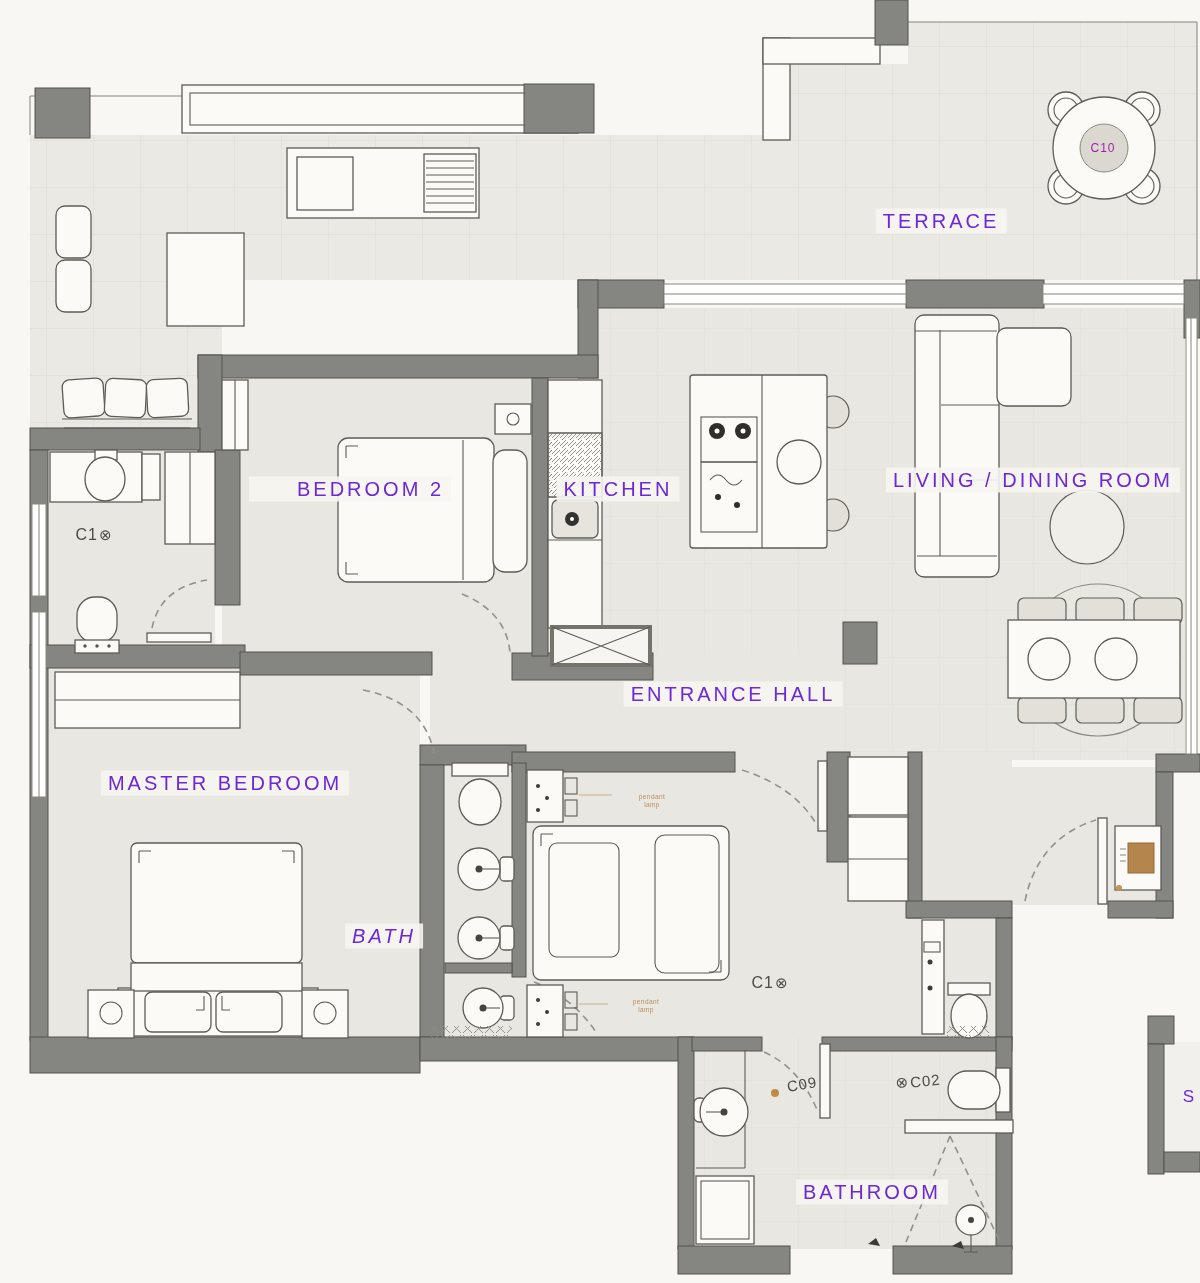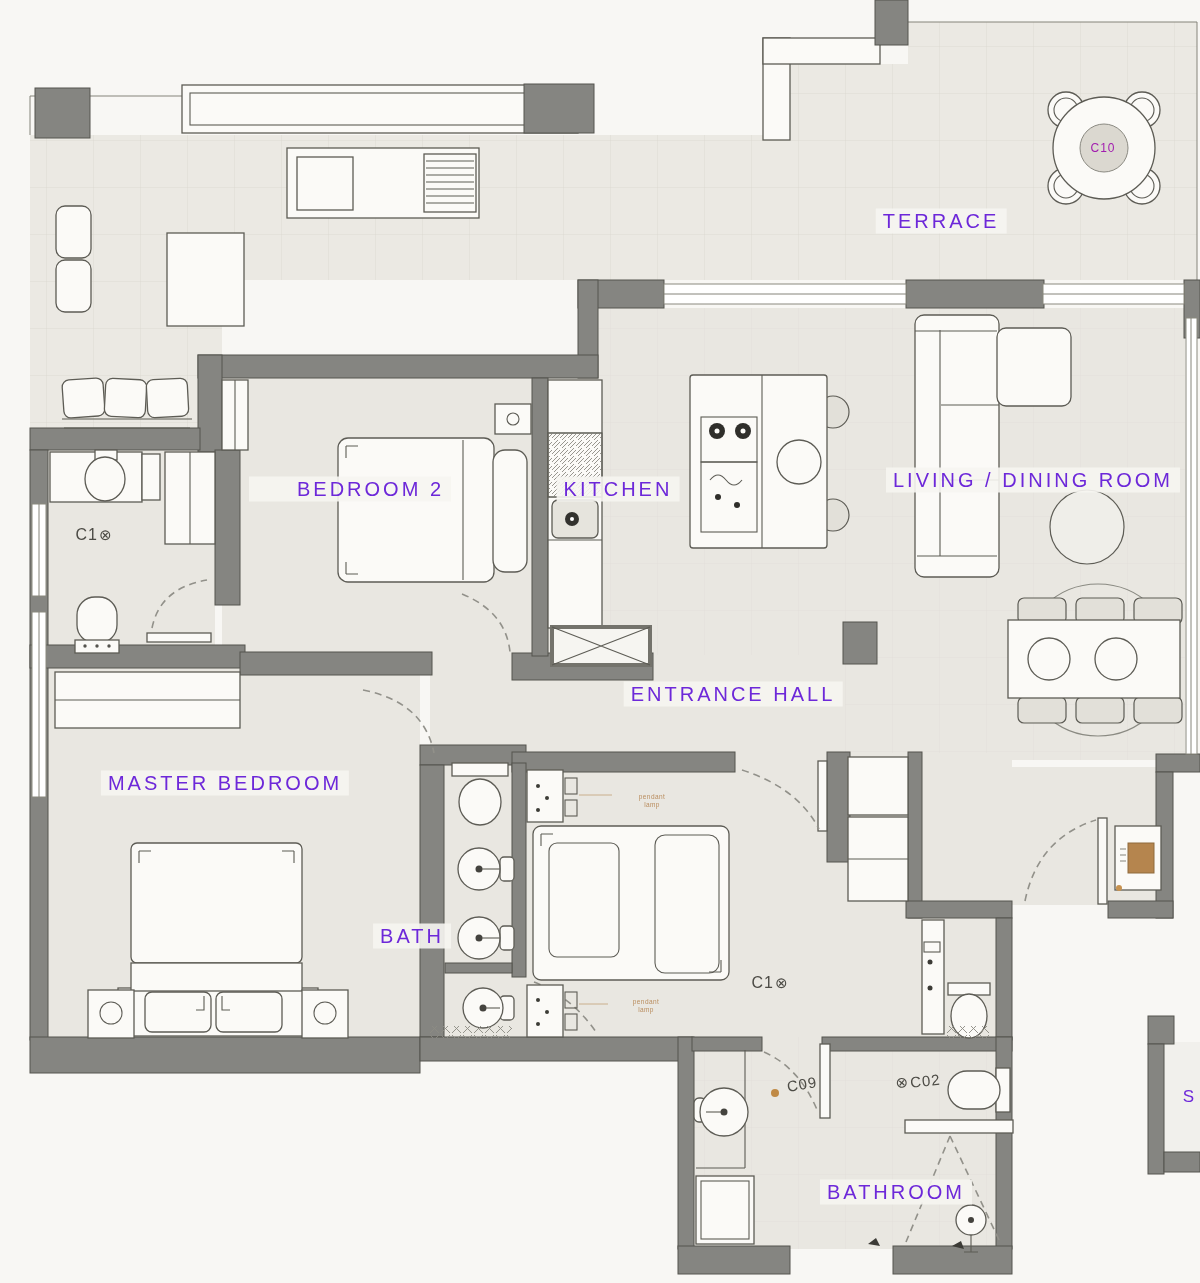--- a/index.html
+++ b/index.html
@@ -388,29 +388,29 @@
   <div class="lbl tinycode" style="left:1103px;top:148px;">C10</div>
   <div class="lbl" style="left:350px;top:489px;padding-left:48px;">BEDROOM 2</div>
   <div class="lbl" style="left:618px;top:489px;">KITCHEN</div>
   <div class="lbl" style="left:1033px;top:480px;">LIVING / DINING ROOM</div>
   <div class="lbl" style="left:733px;top:694px;">ENTRANCE HALL</div>
   <div class="lbl code" style="left:94px;top:535px;">
       <span>C1</span>
       <span class="ox">⊗</span>
     </div>
   <div class="lbl" style="left:212px;top:783px;margin-left:13px;">MASTER BEDROOM</div>
-  <div class="lbl" style="left:412px;top:936px;">BATH</div>
+  <div class="lbl" style="left:384px;top:936px;font-style:italic;">BATH</div>
   <div class="lbl code" style="left:770px;top:983px;">
       <span>C1</span>
       <span class="ox">⊗</span>
     </div>
   <div class="lbl code rot10" style="left:802px;top:1084px;font-size:15px;">
       <span>C09</span>
     </div>
   <div class="lbl code rot6" style="left:918px;top:1081px;font-size:15px;">
       <span class="ox">⊗</span>
       <span>C02</span>
     </div>
-  <div class="lbl" style="left:896px;top:1192px;">BATHROOM</div>
+  <div class="lbl" style="left:872px;top:1192px;">BATHROOM</div>
   <div class="lbl" style="left:1190px;top:1097px;font-size:17px;background:transparent;">S</div>
   <div class="ann" style="left:652px;top:801px;">pendant lamp</div>
   <div class="ann" style="left:646px;top:1006px;">pendant lamp</div>
 </div>
 
 </body></html>

